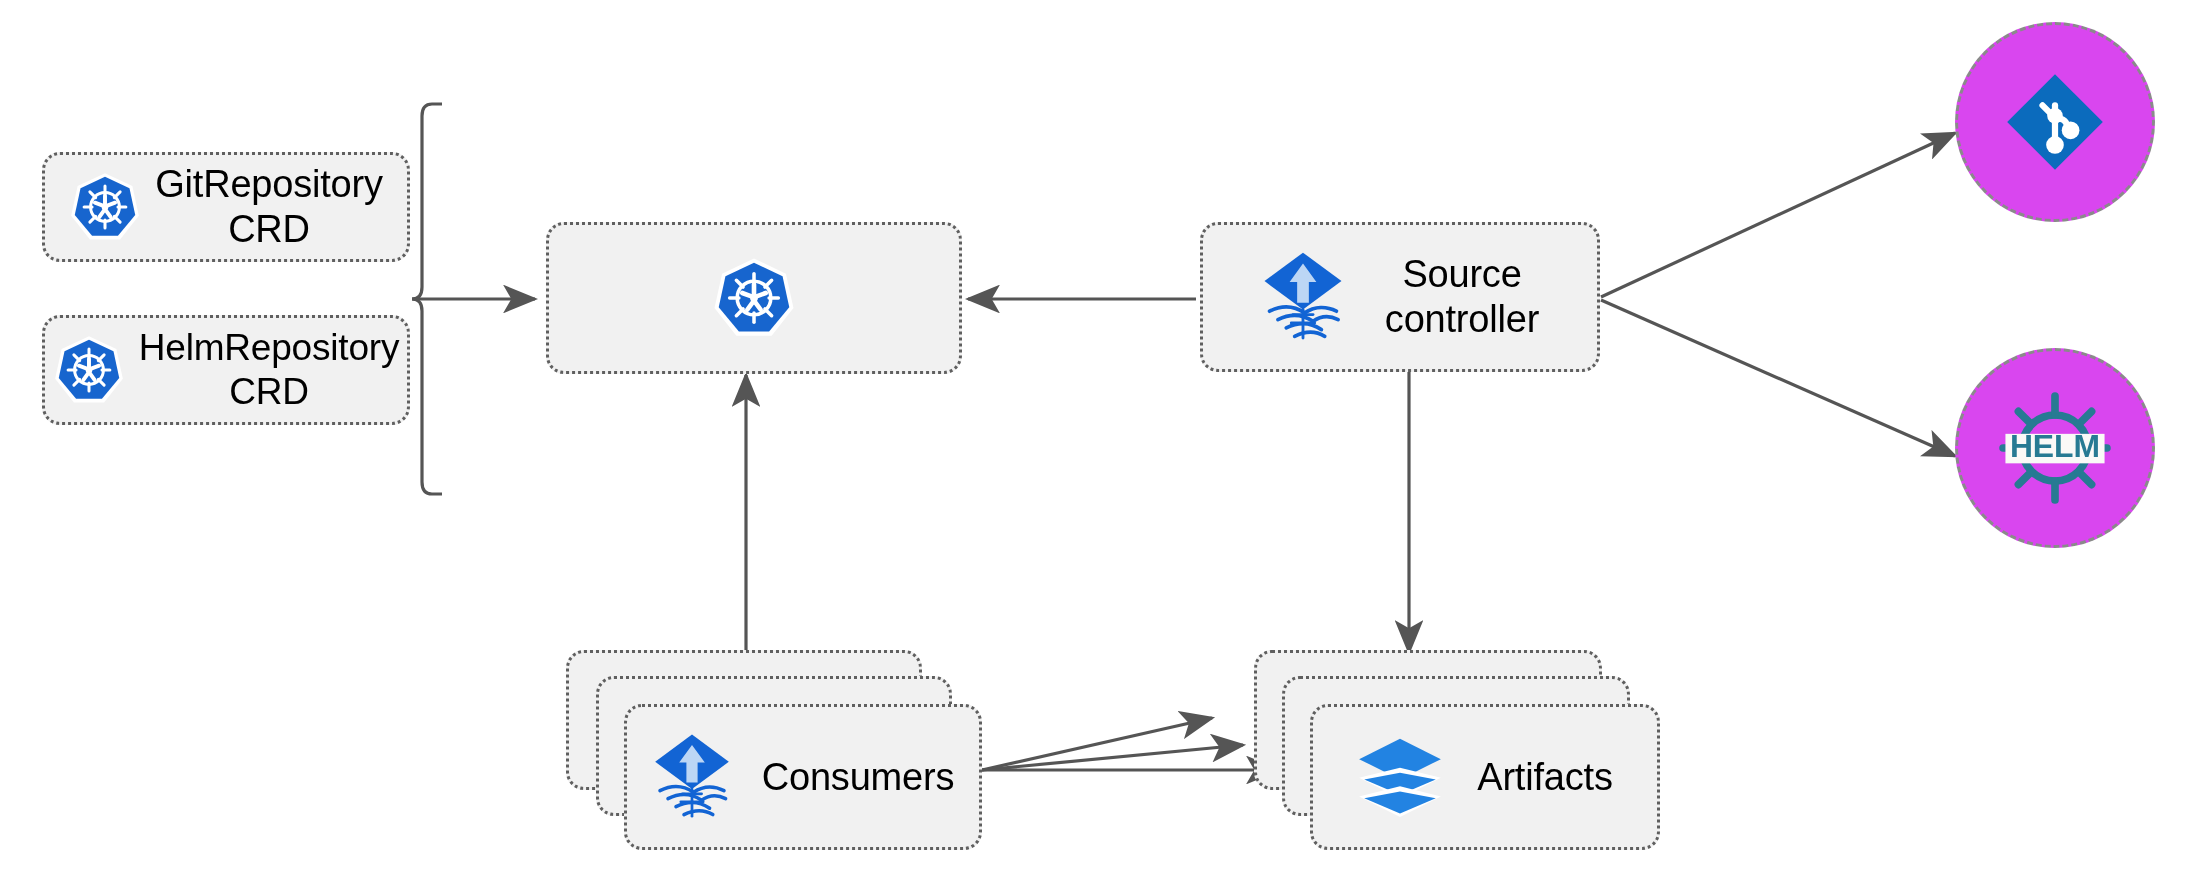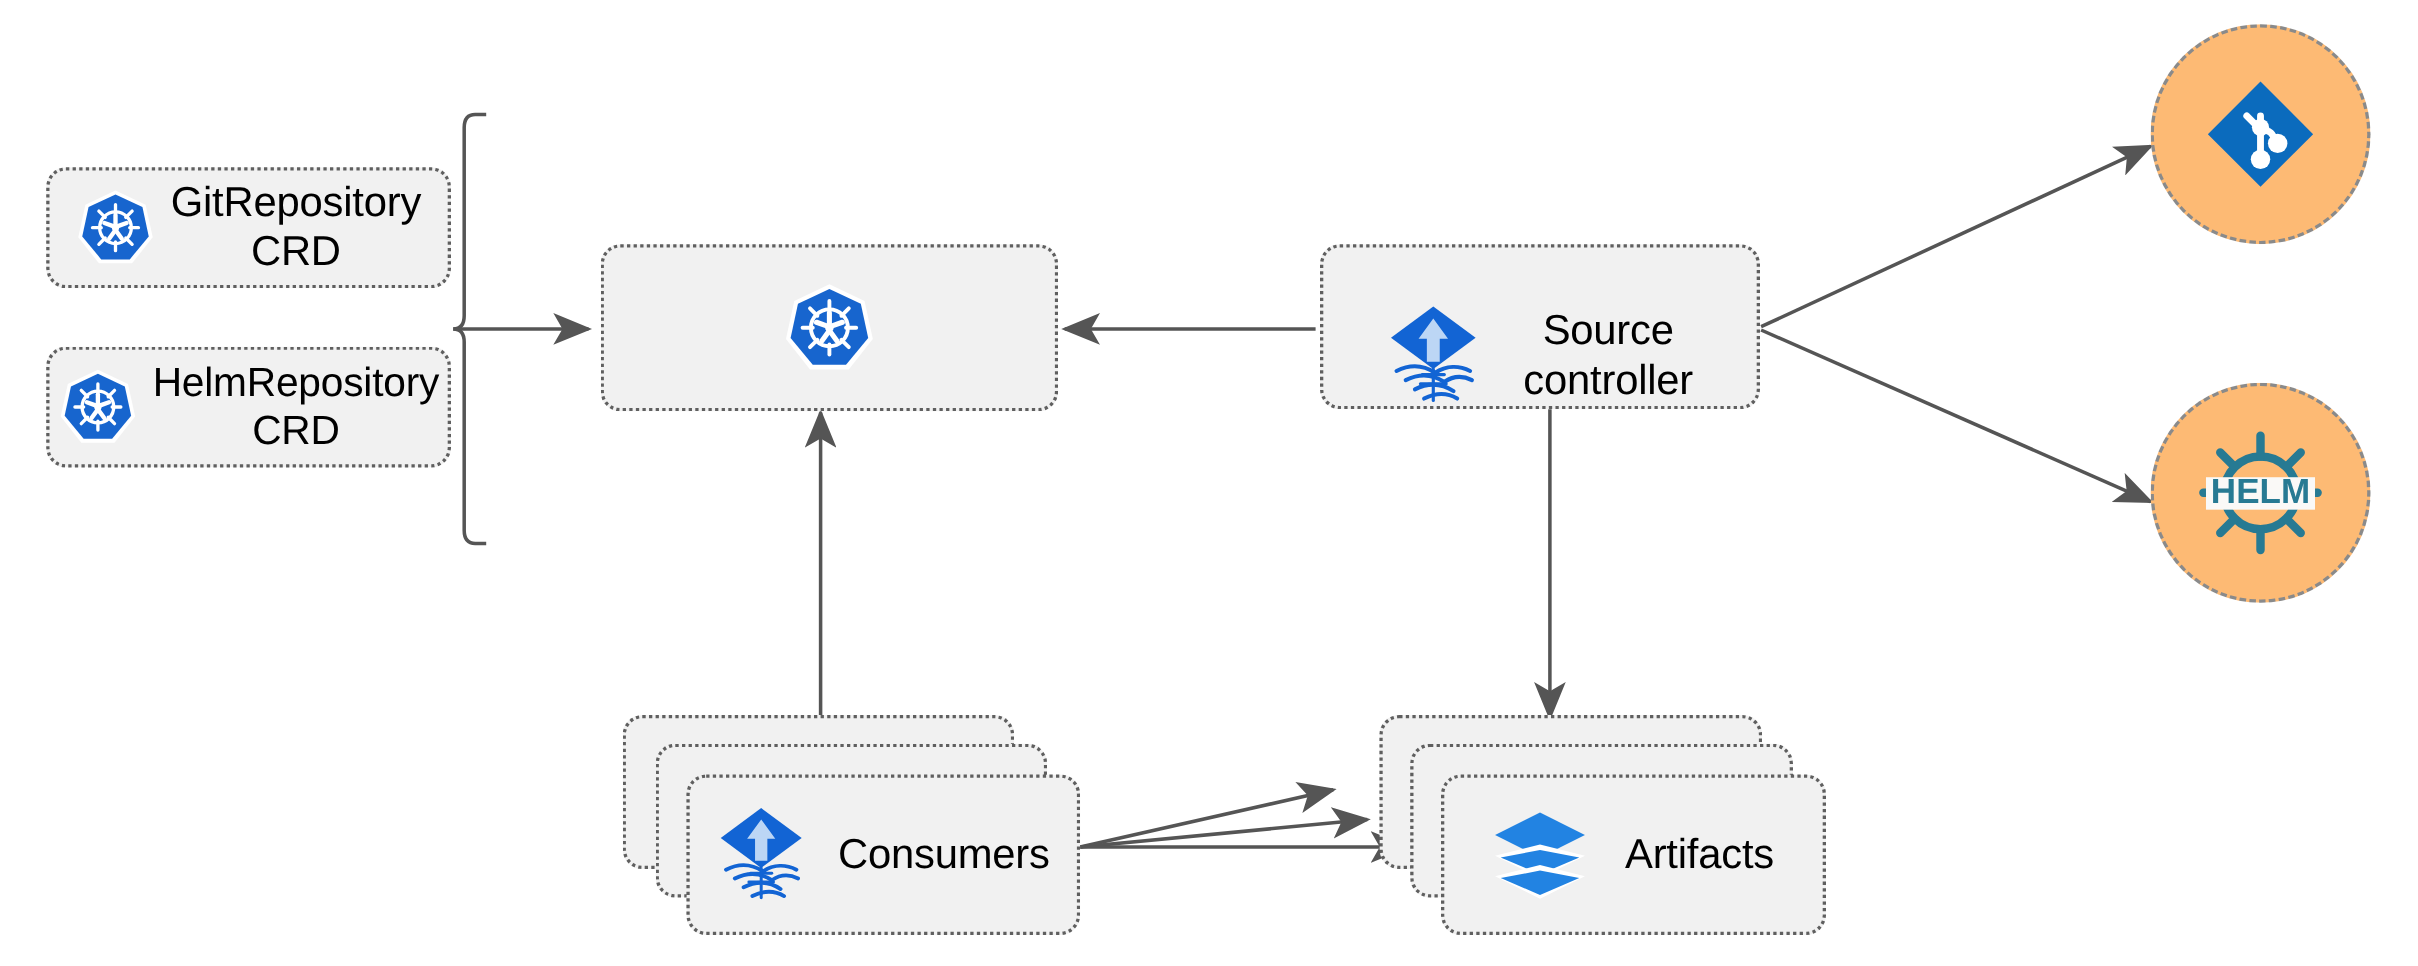--- a/index.html
+++ b/index.html
@@ -49,21 +49,21 @@
     border: 3px dotted #5f5f5f;
     border-radius: 18px;
   }
 
   
   .circle-node {
     position: absolute;
     box-sizing: border-box;
     border: 3px dashed #8a8a8a;
     border-radius: 50%;
-    background: #fdba74;
+    background: #d946ef;
     display: flex;
     align-items: center;
     justify-content: center;
   }
 
   
   .icon { position: relative; flex: 0 0 auto; display: block; }
 
   svg { display: block; overflow: visible; }
 
@@ -193,21 +193,21 @@
           <line x1="50" y1="53" x2="42" y2="64"></line>
           <line x1="50" y1="53" x2="58" y2="64"></line>
           <line x1="47" y1="48" x2="36" y2="44"></line>
           <line x1="53" y1="48" x2="64" y2="44"></line>
         </g>
         <circle cx="50" cy="50" r="4.6" fill="#ffffff"></circle>
       </svg>
     </span>
   </div>
 
-  <div class="node" style="left:1200px; top:222px; width:400px; height:150px; gap:40px;align-items:flex-end;">
+  <div class="node" style="left:1200px; top:222px; width:400px; height:150px; gap:40px;">
     <span class="icon">
       <svg width="84" height="92" viewBox="0 0 100 110">
         <polygon points="50,2 96,36 50,70 4,36" fill="#1264d4"></polygon>
         <g fill="#bcd6f5">
           <polygon points="50,15 66,37 57,37 57,62 43,62 43,37 34,37"></polygon>
         </g>
         <g stroke="#1264d4" stroke-width="4.4" fill="none" stroke-linecap="round">
           <path d="M10,72 C26,64 40,66 52,74"></path>
           <path d="M20,82 C36,74 50,76 62,84"></path>
           <path d="M30,92 C46,84 60,86 72,94"></path>

